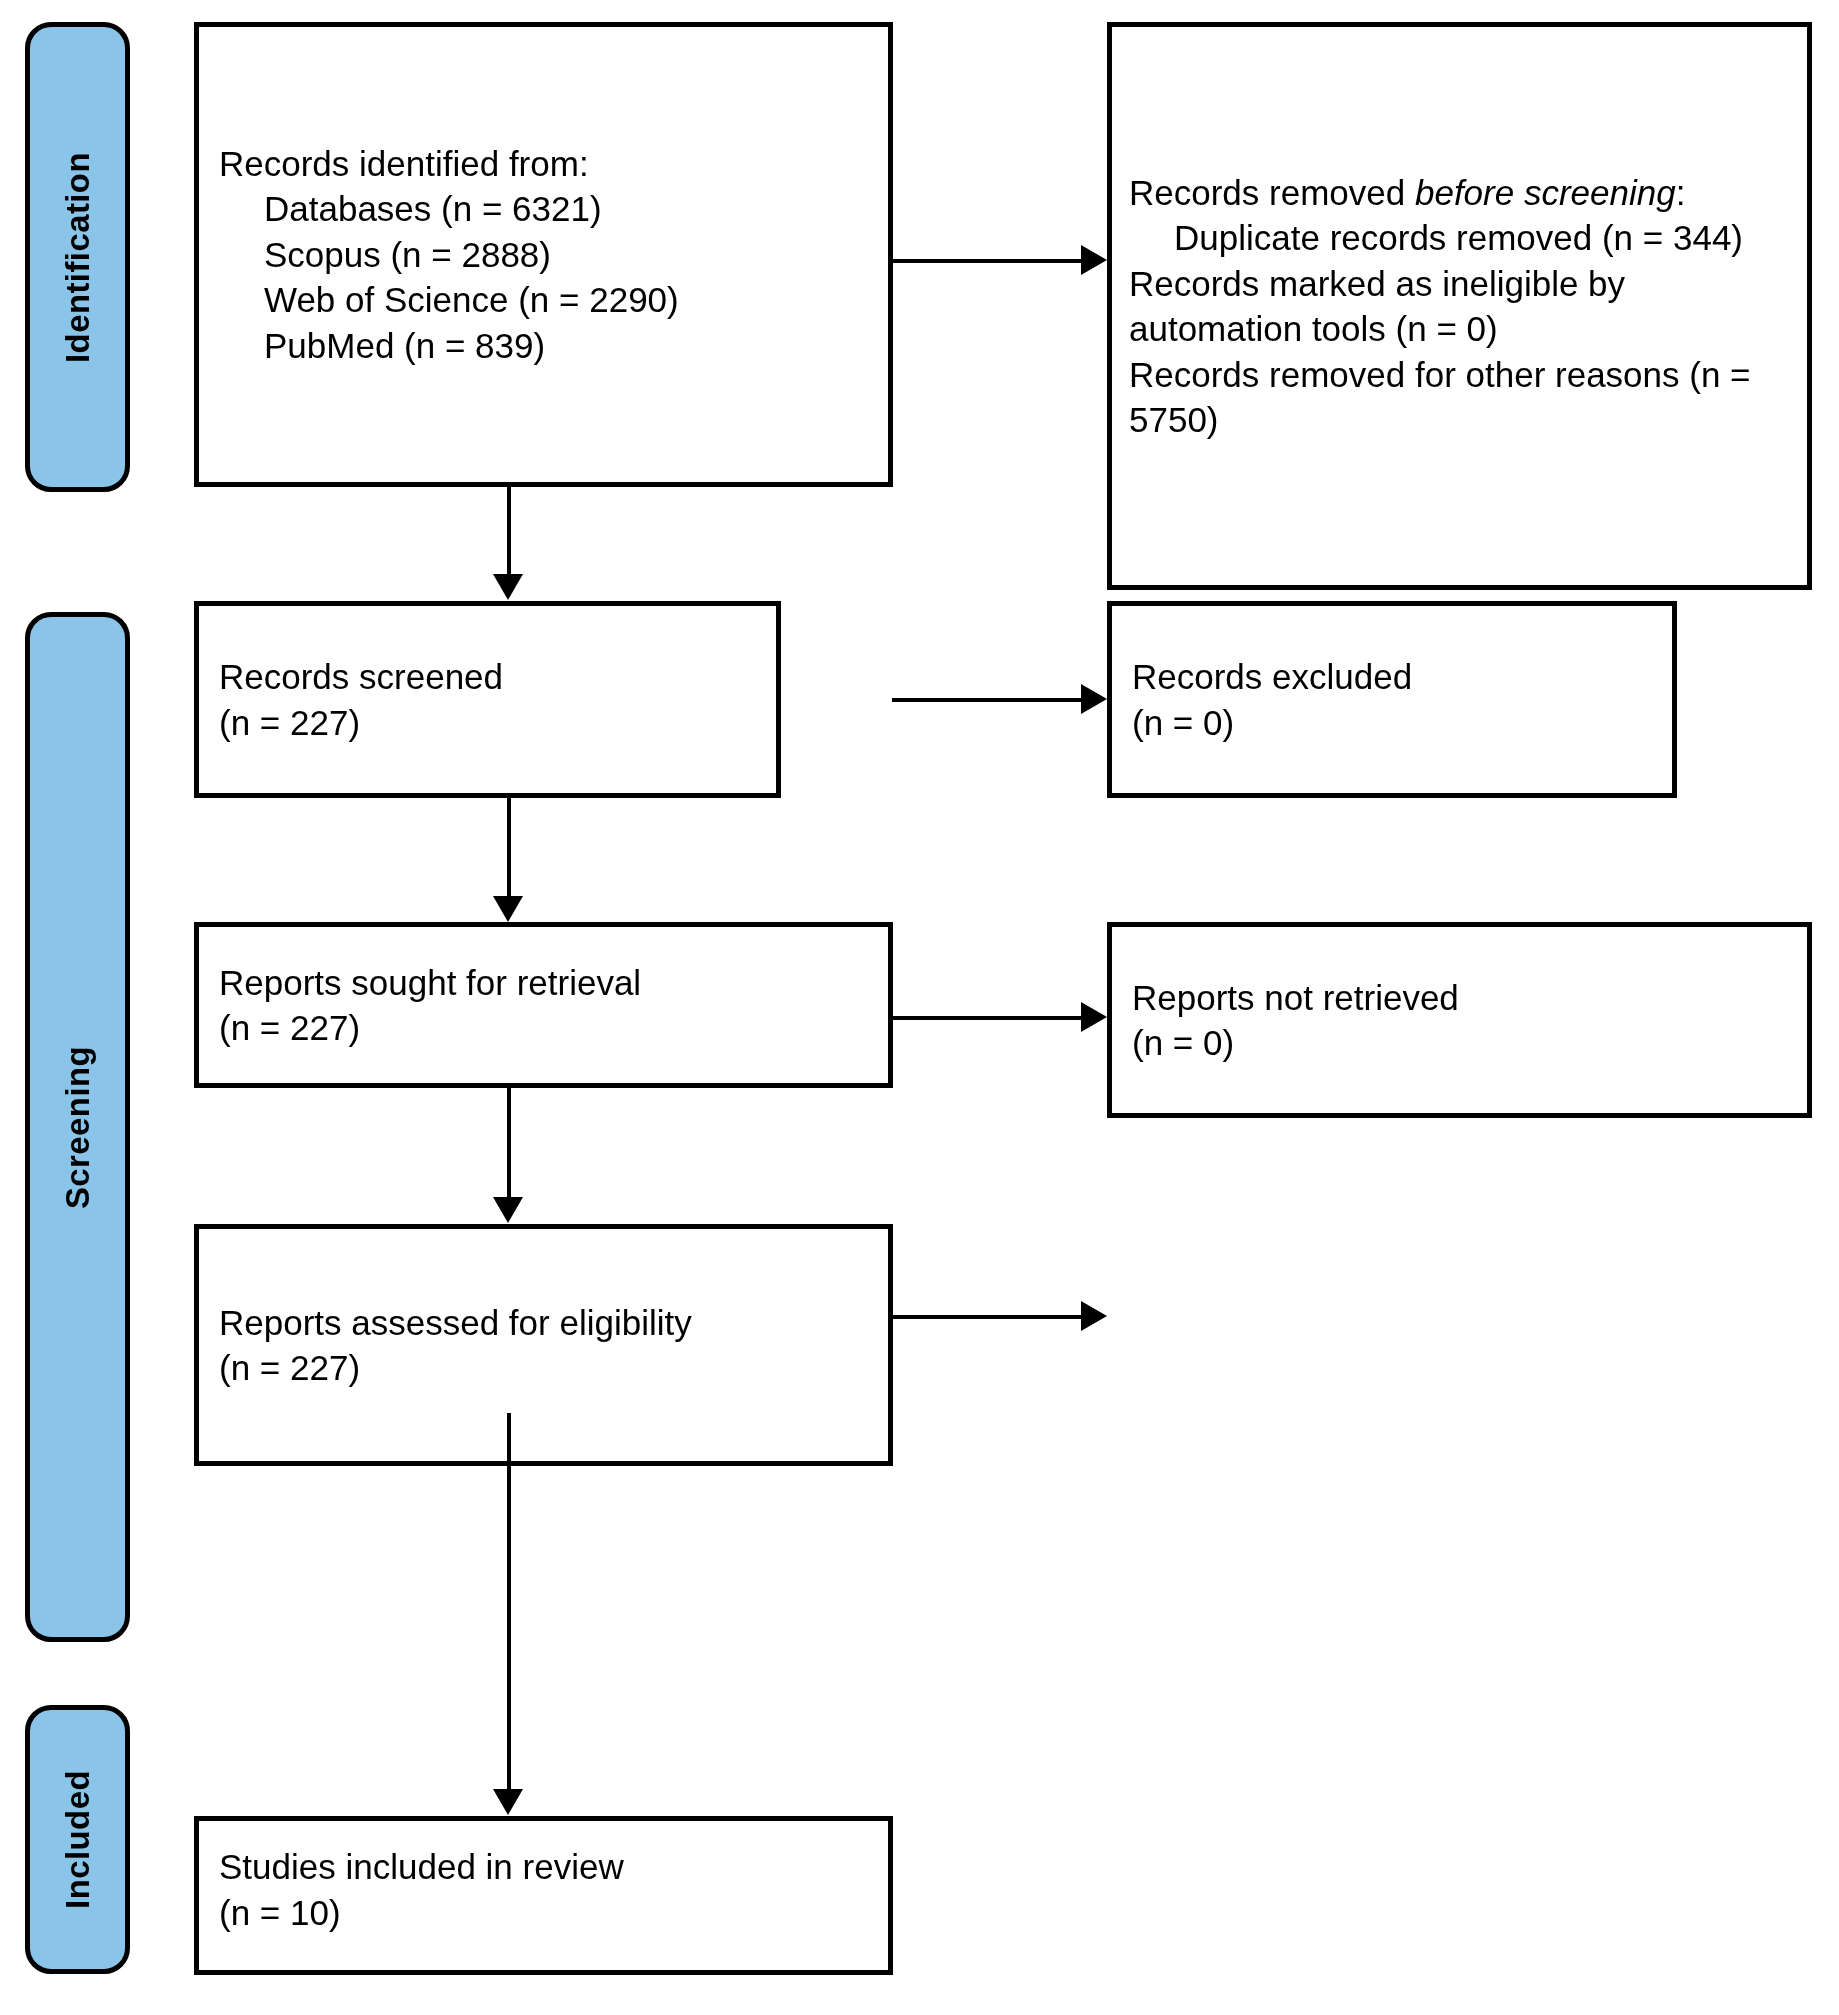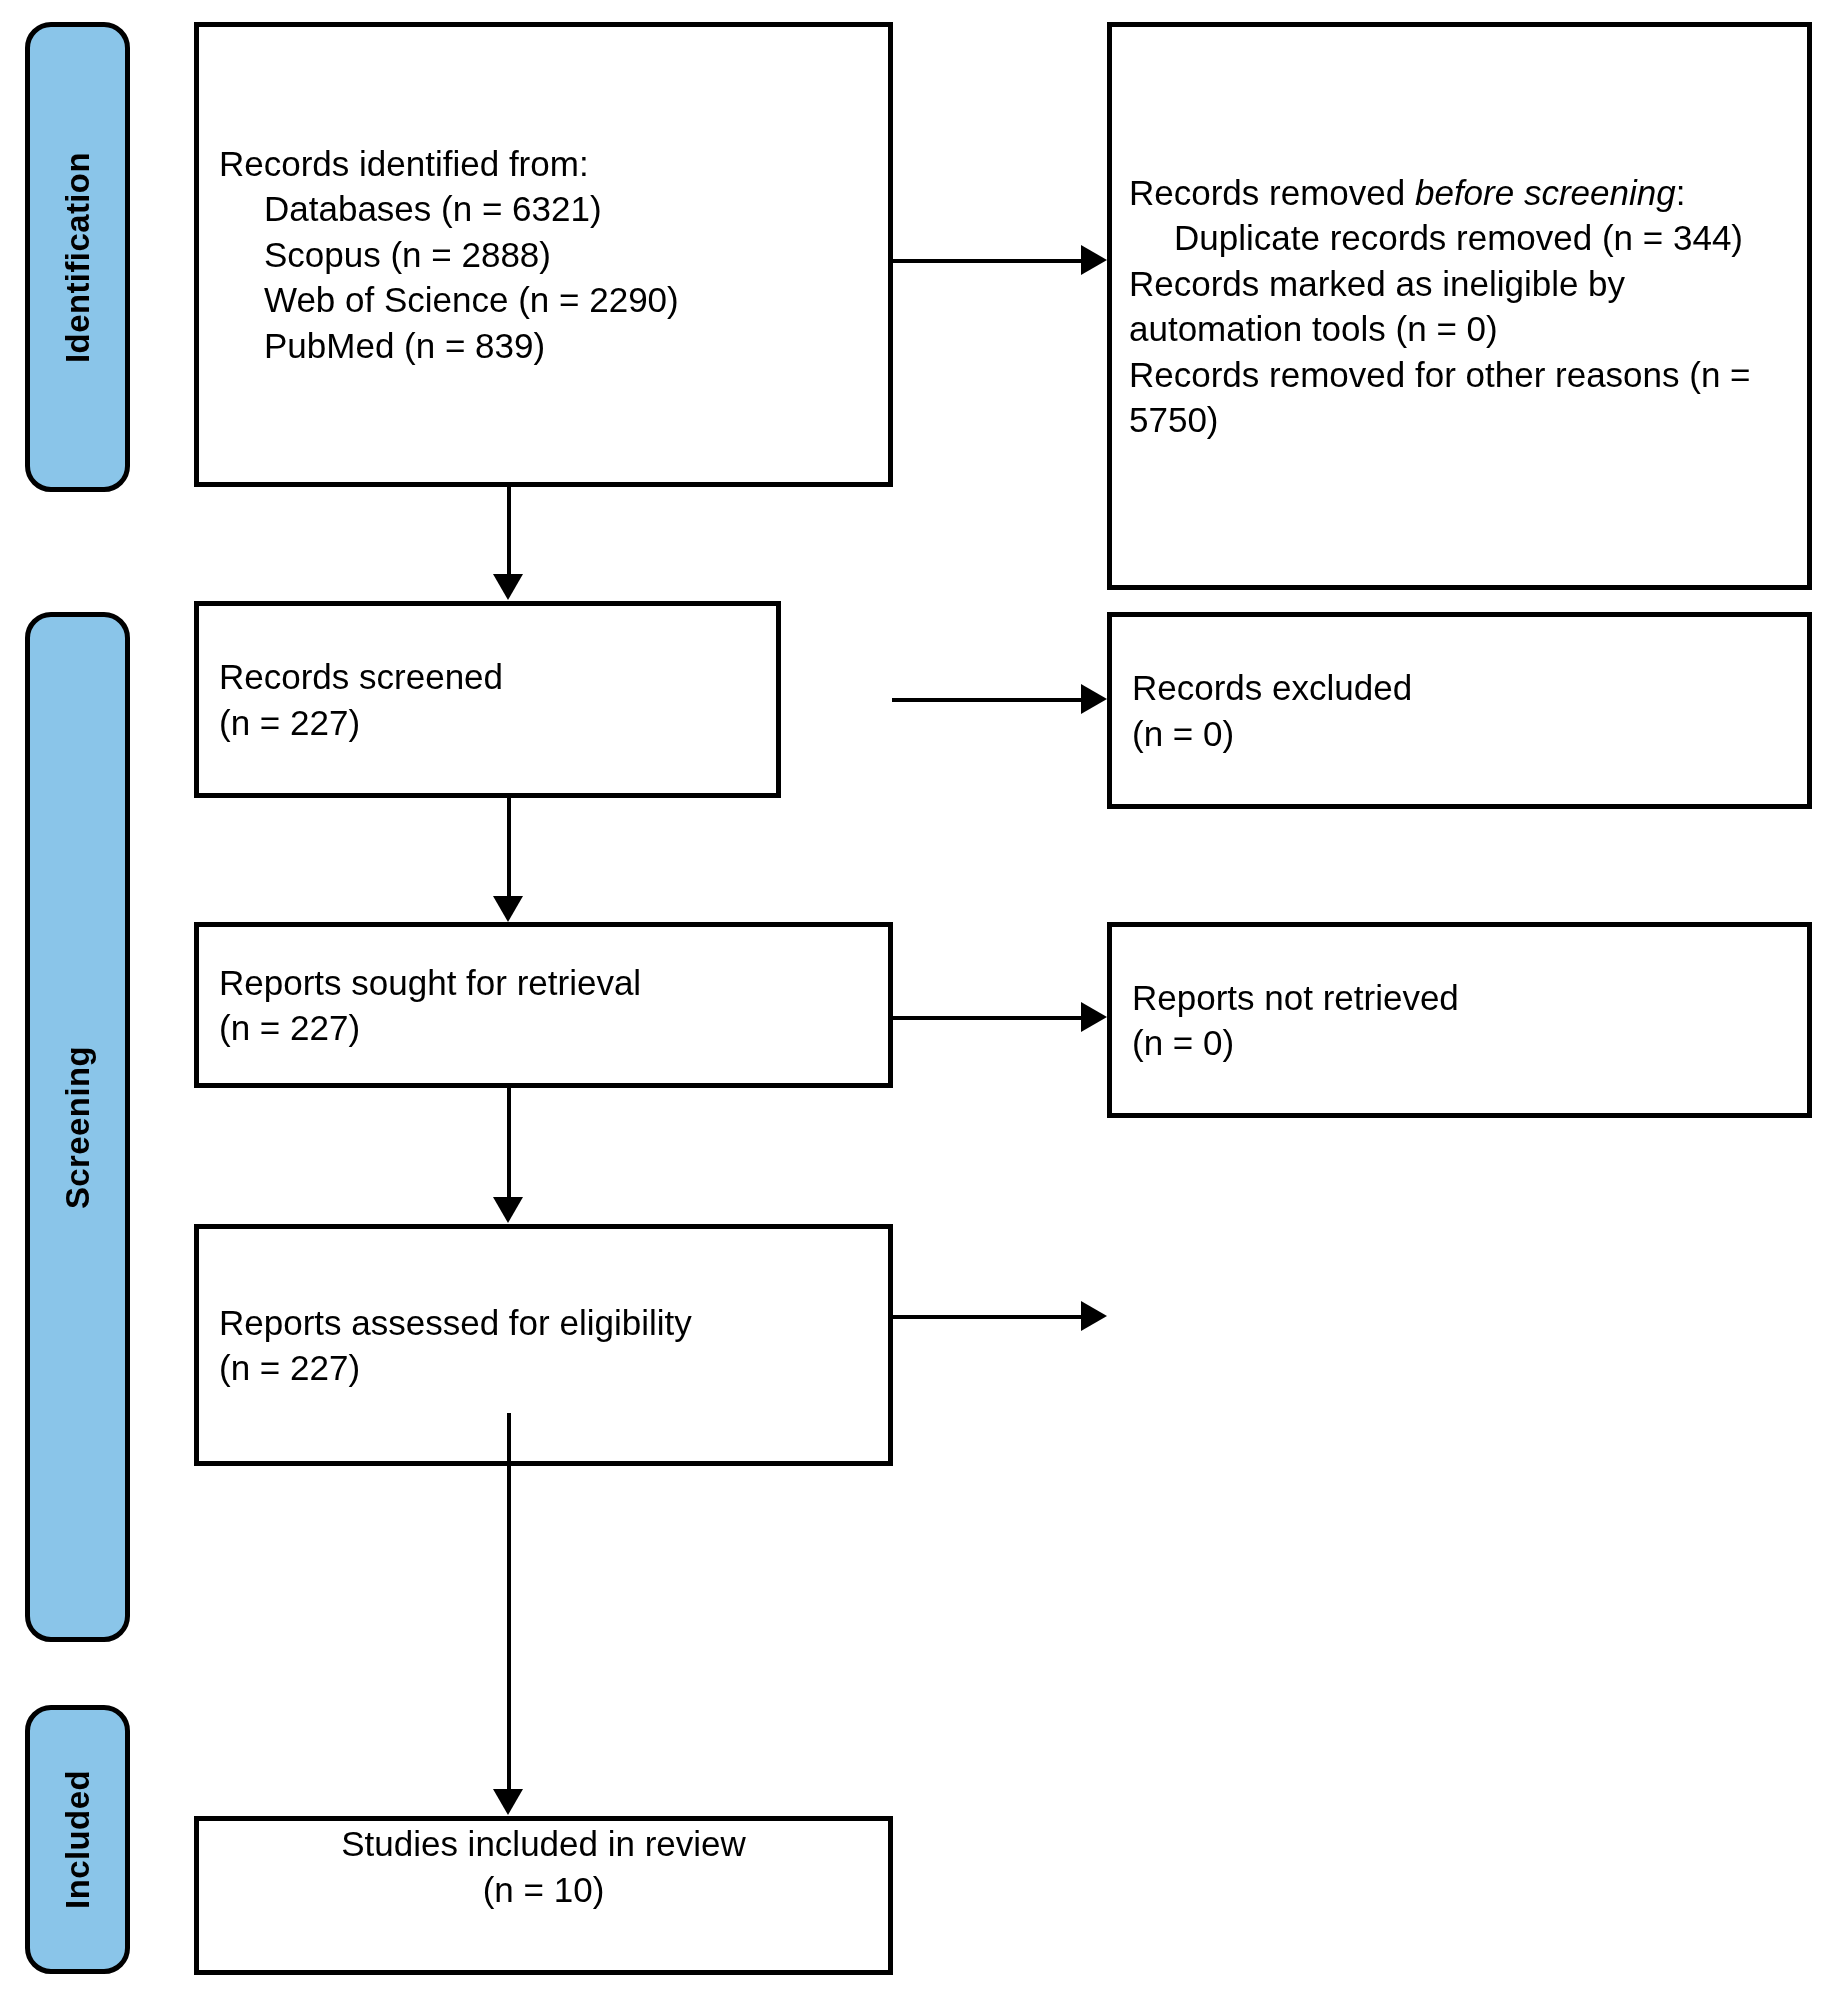--- a/index.html
+++ b/index.html
@@ -155,21 +155,21 @@
     <span class="head" style="top:88px;"></span>
   </div>
 
   <div class="box" style="left:194px; top:601px; width:587px; height:197px;">
     <div class="box-text">
       <span class="line">Records screened</span>
       <span class="line">(n = 227)</span>
     </div>
   </div>
 
-  <div class="box" style="left:1107px; top:601px; width:705px; height:197px;margin-top:11px;">
+  <div class="box" style="left:1107px; top:601px; width:570px; height:197px;">
     <div class="box-text">
       <span class="line">Records excluded</span>
       <span class="line">(n = 0)</span>
     </div>
   </div>
 
   <div class="arrow-h" style="left:892px; top:684px; width:215px; height:31px;">
     <span class="shaft" style="width:192px;"></span>
     <span class="head" style="left:189px;"></span>
   </div>
@@ -215,20 +215,20 @@
     <span class="shaft" style="width:192px;"></span>
     <span class="head" style="left:189px;"></span>
   </div>
 
   <div class="arrow-v" style="left:493px; top:1413px; width:31px; height:403px;">
     <span class="shaft" style="height:379px;"></span>
     <span class="head" style="top:376px;"></span>
   </div>
 
   <div class="box" style="left:194px; top:1816px; width:699px; height:159px; justify-content:flex-start;">
-    <div class="box-text" style="text-align:center;">
+    <div class="box-text" style="margin-top:23px;">
       <span class="line">Studies included in review</span>
       <span class="line">(n = 10)</span>
     </div>
   </div>
 
 </div>
 
 
 </body></html>

